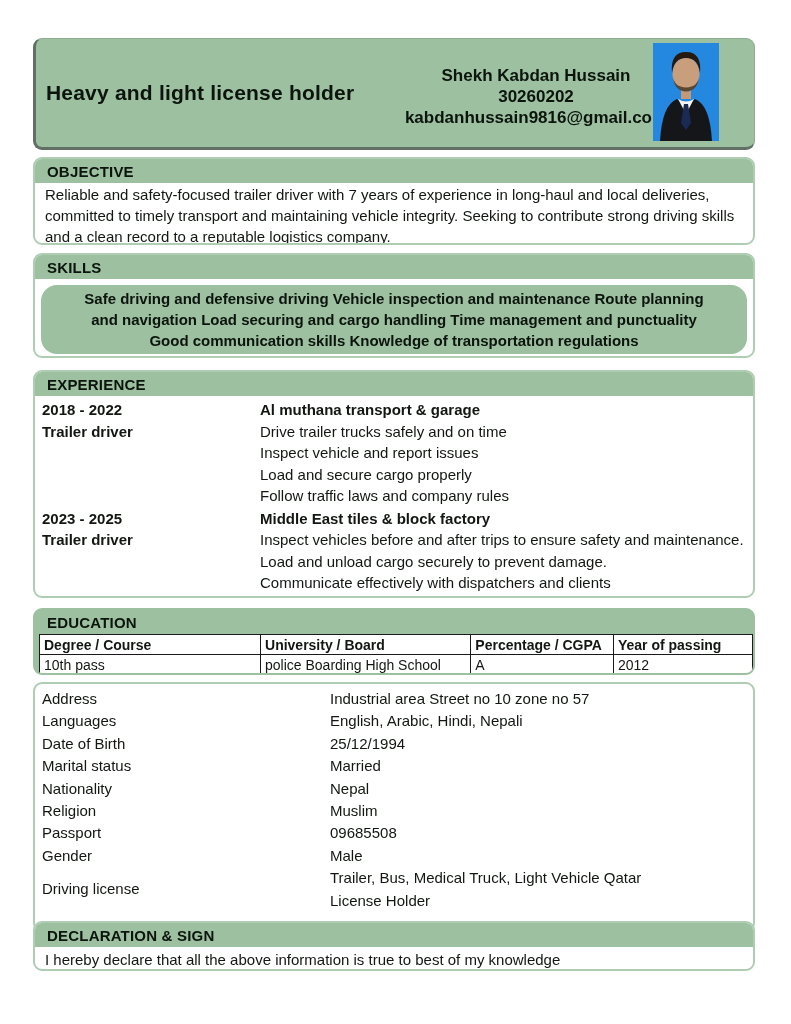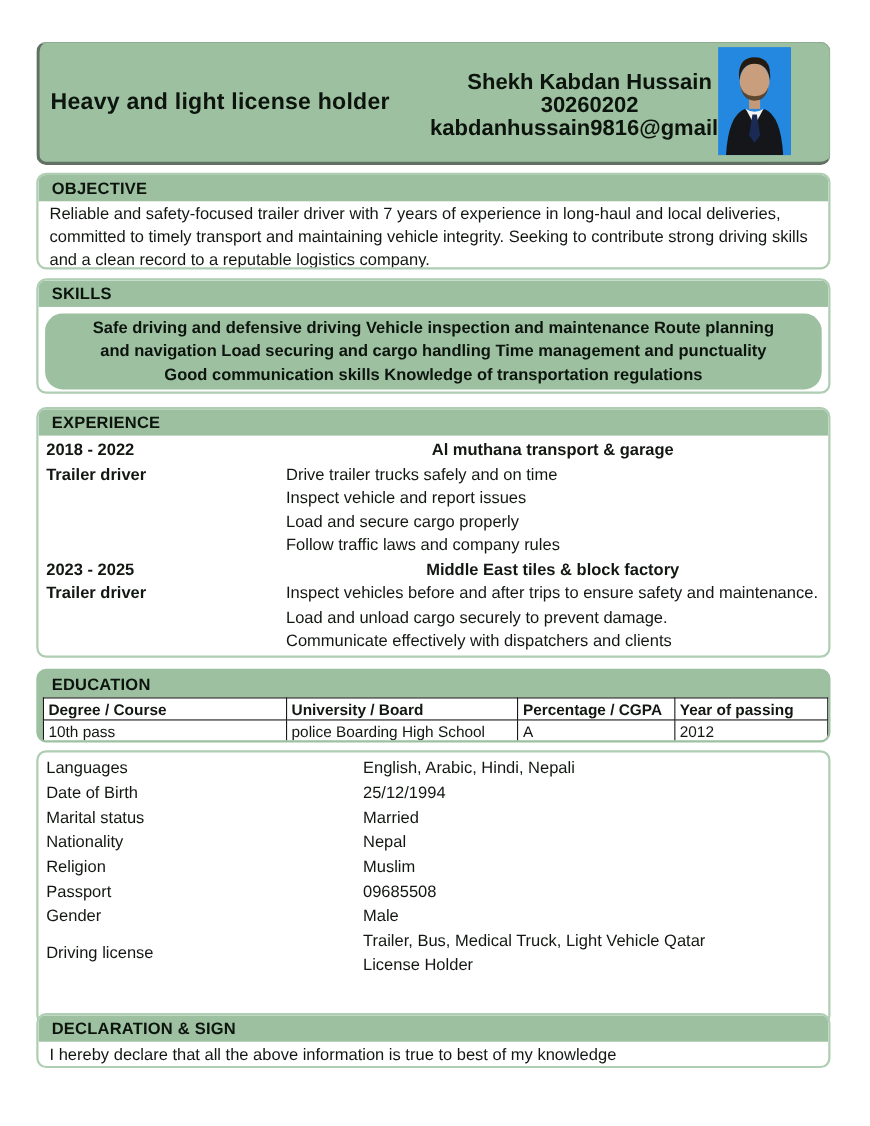--- a/index.html
+++ b/index.html
@@ -20,21 +20,21 @@
     border-bottom:3px solid #616f64;
     border-radius:9px;
   }
   .page-title {
     position:absolute; left:10px; top:0; height:100%;
     display:flex; align-items:center;
     font-size:21px; font-weight:bold; color:#0c140d; letter-spacing:.2px;
   }
   .contact-block {
     position:absolute; left:355px; top:26px; width:290px;
-    text-align:center; font-weight:bold; font-size:20px; line-height:21px;
+    text-align:center; font-weight:bold; font-size:17px; line-height:21px;
     color:#0c140d;
   }
   .photo {
     position:absolute; left:617px; top:4px; width:66px; height:98px;
     overflow:hidden; background:#1d83de;
   }
   .photo svg { display:block; width:100%; height:100%; }
 
   
   .section {
@@ -64,21 +64,21 @@
     display:flex; align-items:center; justify-content:center;
     text-align:center; font-weight:bold; font-size:15px; line-height:21px;
     padding:0 40px; color:#0c140d;
   }
 
   
   .sec-experience { top:370px; height:228px; }
   .sec-experience .section-body { padding:3px 8px 0 7px; }
   .xp-row { display:grid; grid-template-columns:218px 1fr; }
   .xp-left  { font-weight:bold; line-height:21.5px; }
-  .xp-company { font-weight:bold; line-height:21.5px;text-align:center; }
+  .xp-company { font-weight:bold; line-height:21.5px; }
   .xp-duty { line-height:21.5px; }
   .xp-job + .xp-job { margin-top:1px; }
 
   
   .sec-education { top:608px; height:67px; background:#9cc0a0; border-color:#9cc0a0; }
   .edu-table {
     width:714px; margin:0 4px; border-collapse:collapse; background:#fff;
     font-size:15px;
   }
   .edu-table th, .edu-table td {
@@ -195,20 +195,24 @@
         <td>A</td>
         <td>2012</td>
       </tr>
     </tbody>
       </table>
   </div>
 
   <div class="section sec-personal">
     <div class="section-body">
       <div class="info-row">
+        <div class="info-label">Address</div>
+        <div class="info-value">Industrial area Street no 10 zone no 57</div>
+      </div>
+      <div class="info-row">
         <div class="info-label">Languages</div>
         <div class="info-value">English, Arabic, Hindi, Nepali</div>
       </div>
       <div class="info-row">
         <div class="info-label">Date of Birth</div>
         <div class="info-value">25/12/1994</div>
       </div>
       <div class="info-row">
         <div class="info-label">Marital status</div>
         <div class="info-value">Married</div>

